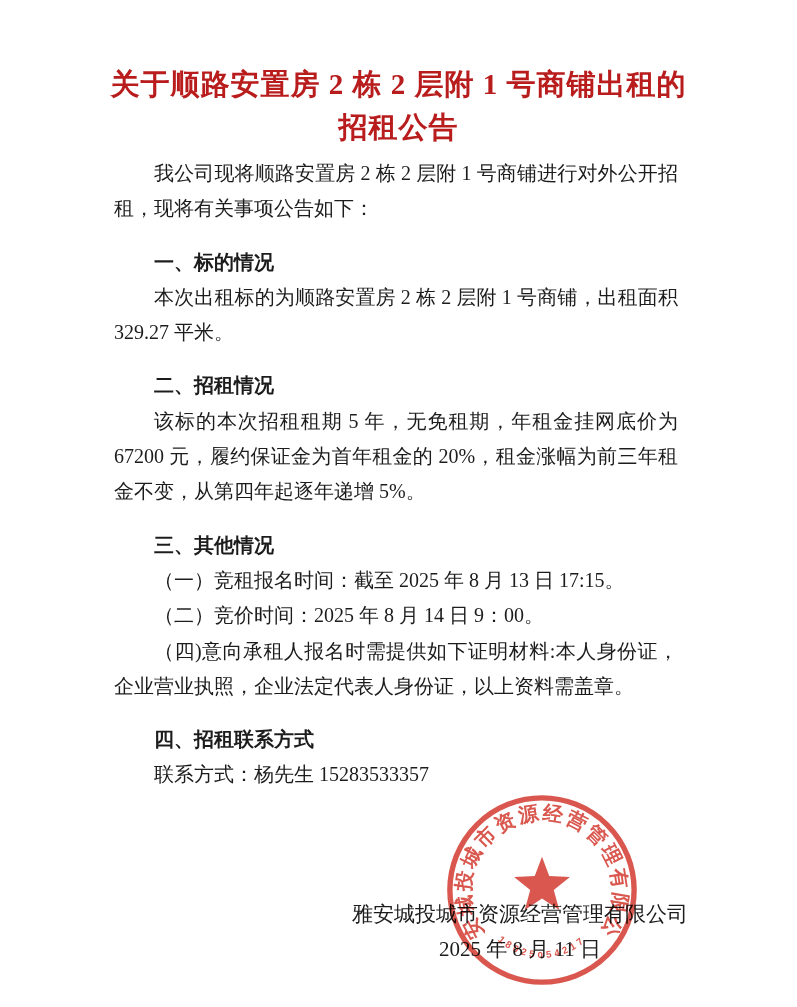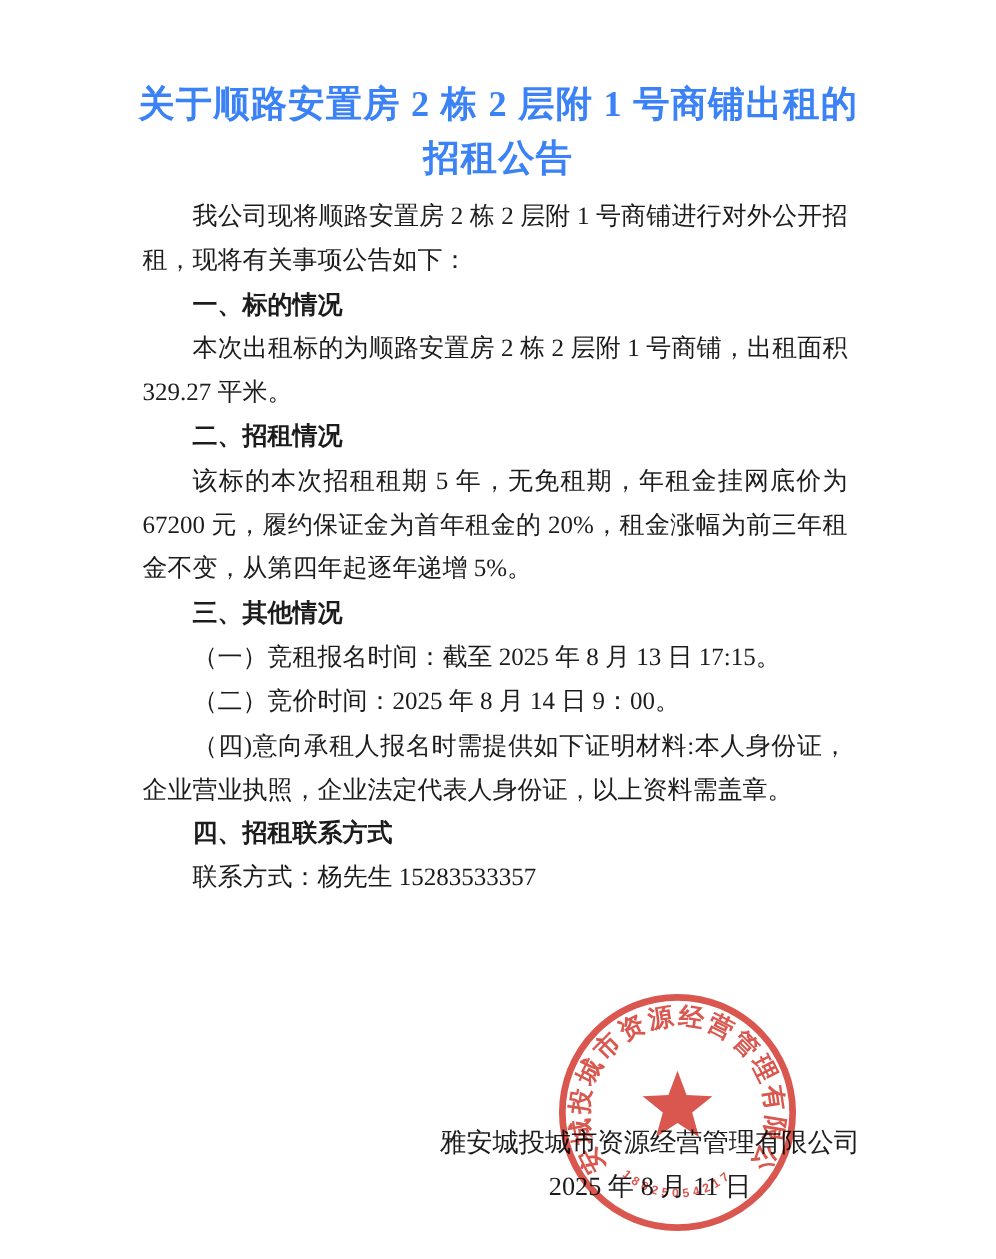--- a/index.html
+++ b/index.html
@@ -14,21 +14,21 @@
   }
   .doc-title {
     position: absolute;
     top: 44px;
     left: 0;
     width: 797px;
     text-align: center;
     font-weight: 700;
     font-size: 29px;
     line-height: 43px;
-    color: #3b82f6;
+    color: #b91c1c;
     letter-spacing: 1px;
   }
   .doc-title .t-line { display: block; }
   .content {
     position: absolute;
     top: 156px;
     left: 114px;
     width: 564px;
     font-size: 20px;
     line-height: 35.3px;
@@ -36,20 +36,21 @@
   }
   .content p {
     margin: 0;
     padding: 0;
     text-indent: 2em;
   }
   .content p.heading {
     font-family: "Liberation Sans", "DejaVu Sans", sans-serif;
     font-weight: 700;
     text-align: left;
+    margin-top: 18px;
   }
   .signature {
     position: absolute;
     top: 897px;
     left: 338px;
     width: 364px;
     text-align: center;
     font-size: 21px;
     line-height: 35px;
     color: #1c1c1c;

